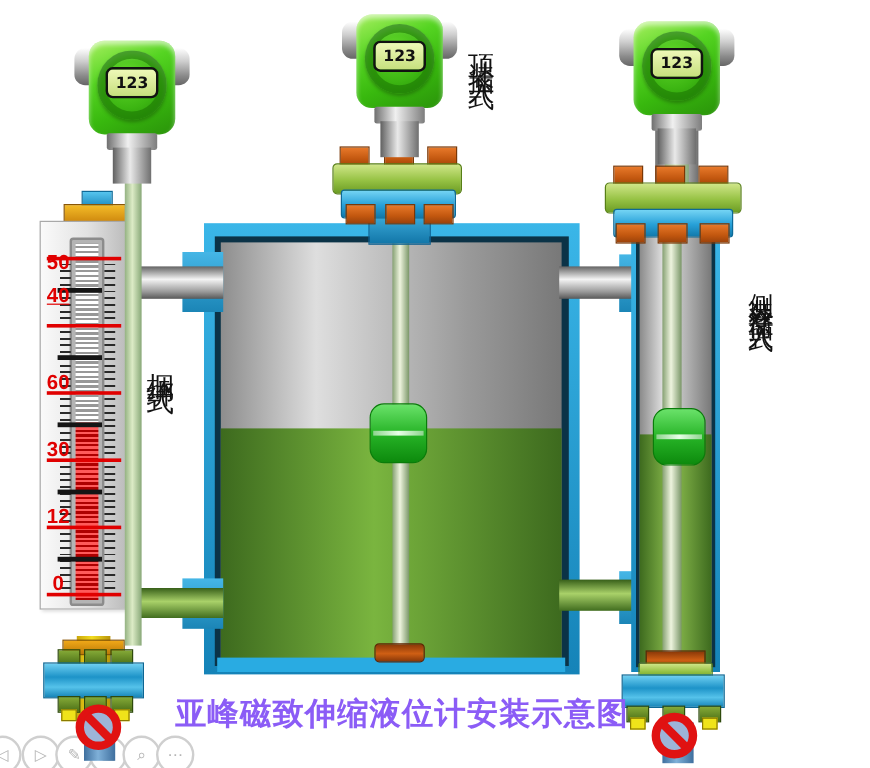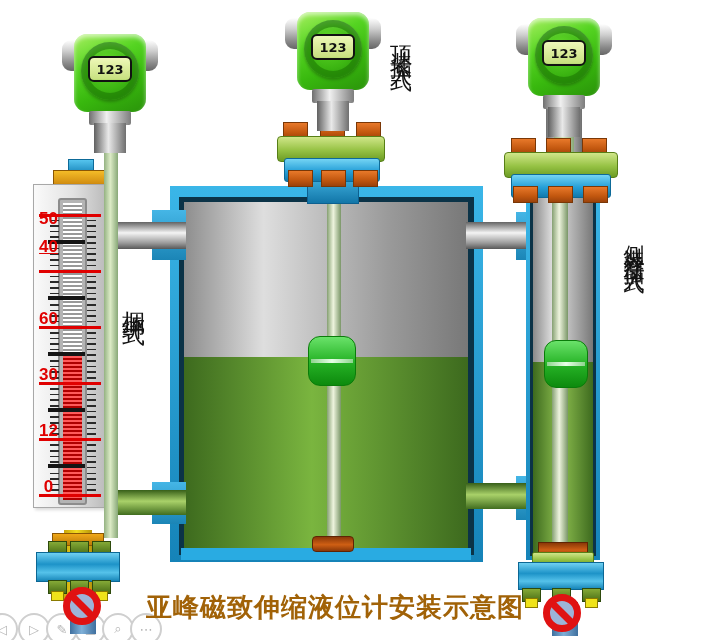--- a/index.html
+++ b/index.html
@@ -225,15 +225,15 @@
     <div class="face">
       <div class="disp">123</div>
     </div>
     <div class="collar"></div>
     <div class="neck"></div>
   </div>
 
   <div class="vtext" style="left:386px;top:28px;font-size:22px;letter-spacing:6px;">顶装插入式</div>
   <div class="vtext" style="left:118px;top:293px;font-size:23px;letter-spacing:6px;">捆绑式</div>
   <div class="vtext" style="left:620px;top:228px;font-size:21px;letter-spacing:4px;">侧装外浮筒插入式</div>
-  <div class="a" style="left:146px;top:577px;color:#a16207;font:bold 26px 'Liberation Serif',serif;letter-spacing:1px;white-space:nowrap;margin-top:13px;">亚峰磁致伸缩液位计安装示意图</div>
+  <div class="a" style="left:146px;top:577px;color:#8b5cf6;font:bold 26px 'Liberation Serif',serif;letter-spacing:1px;white-space:nowrap;">亚峰磁致伸缩液位计安装示意图</div>
 
 </div>
 
 </body></html>

